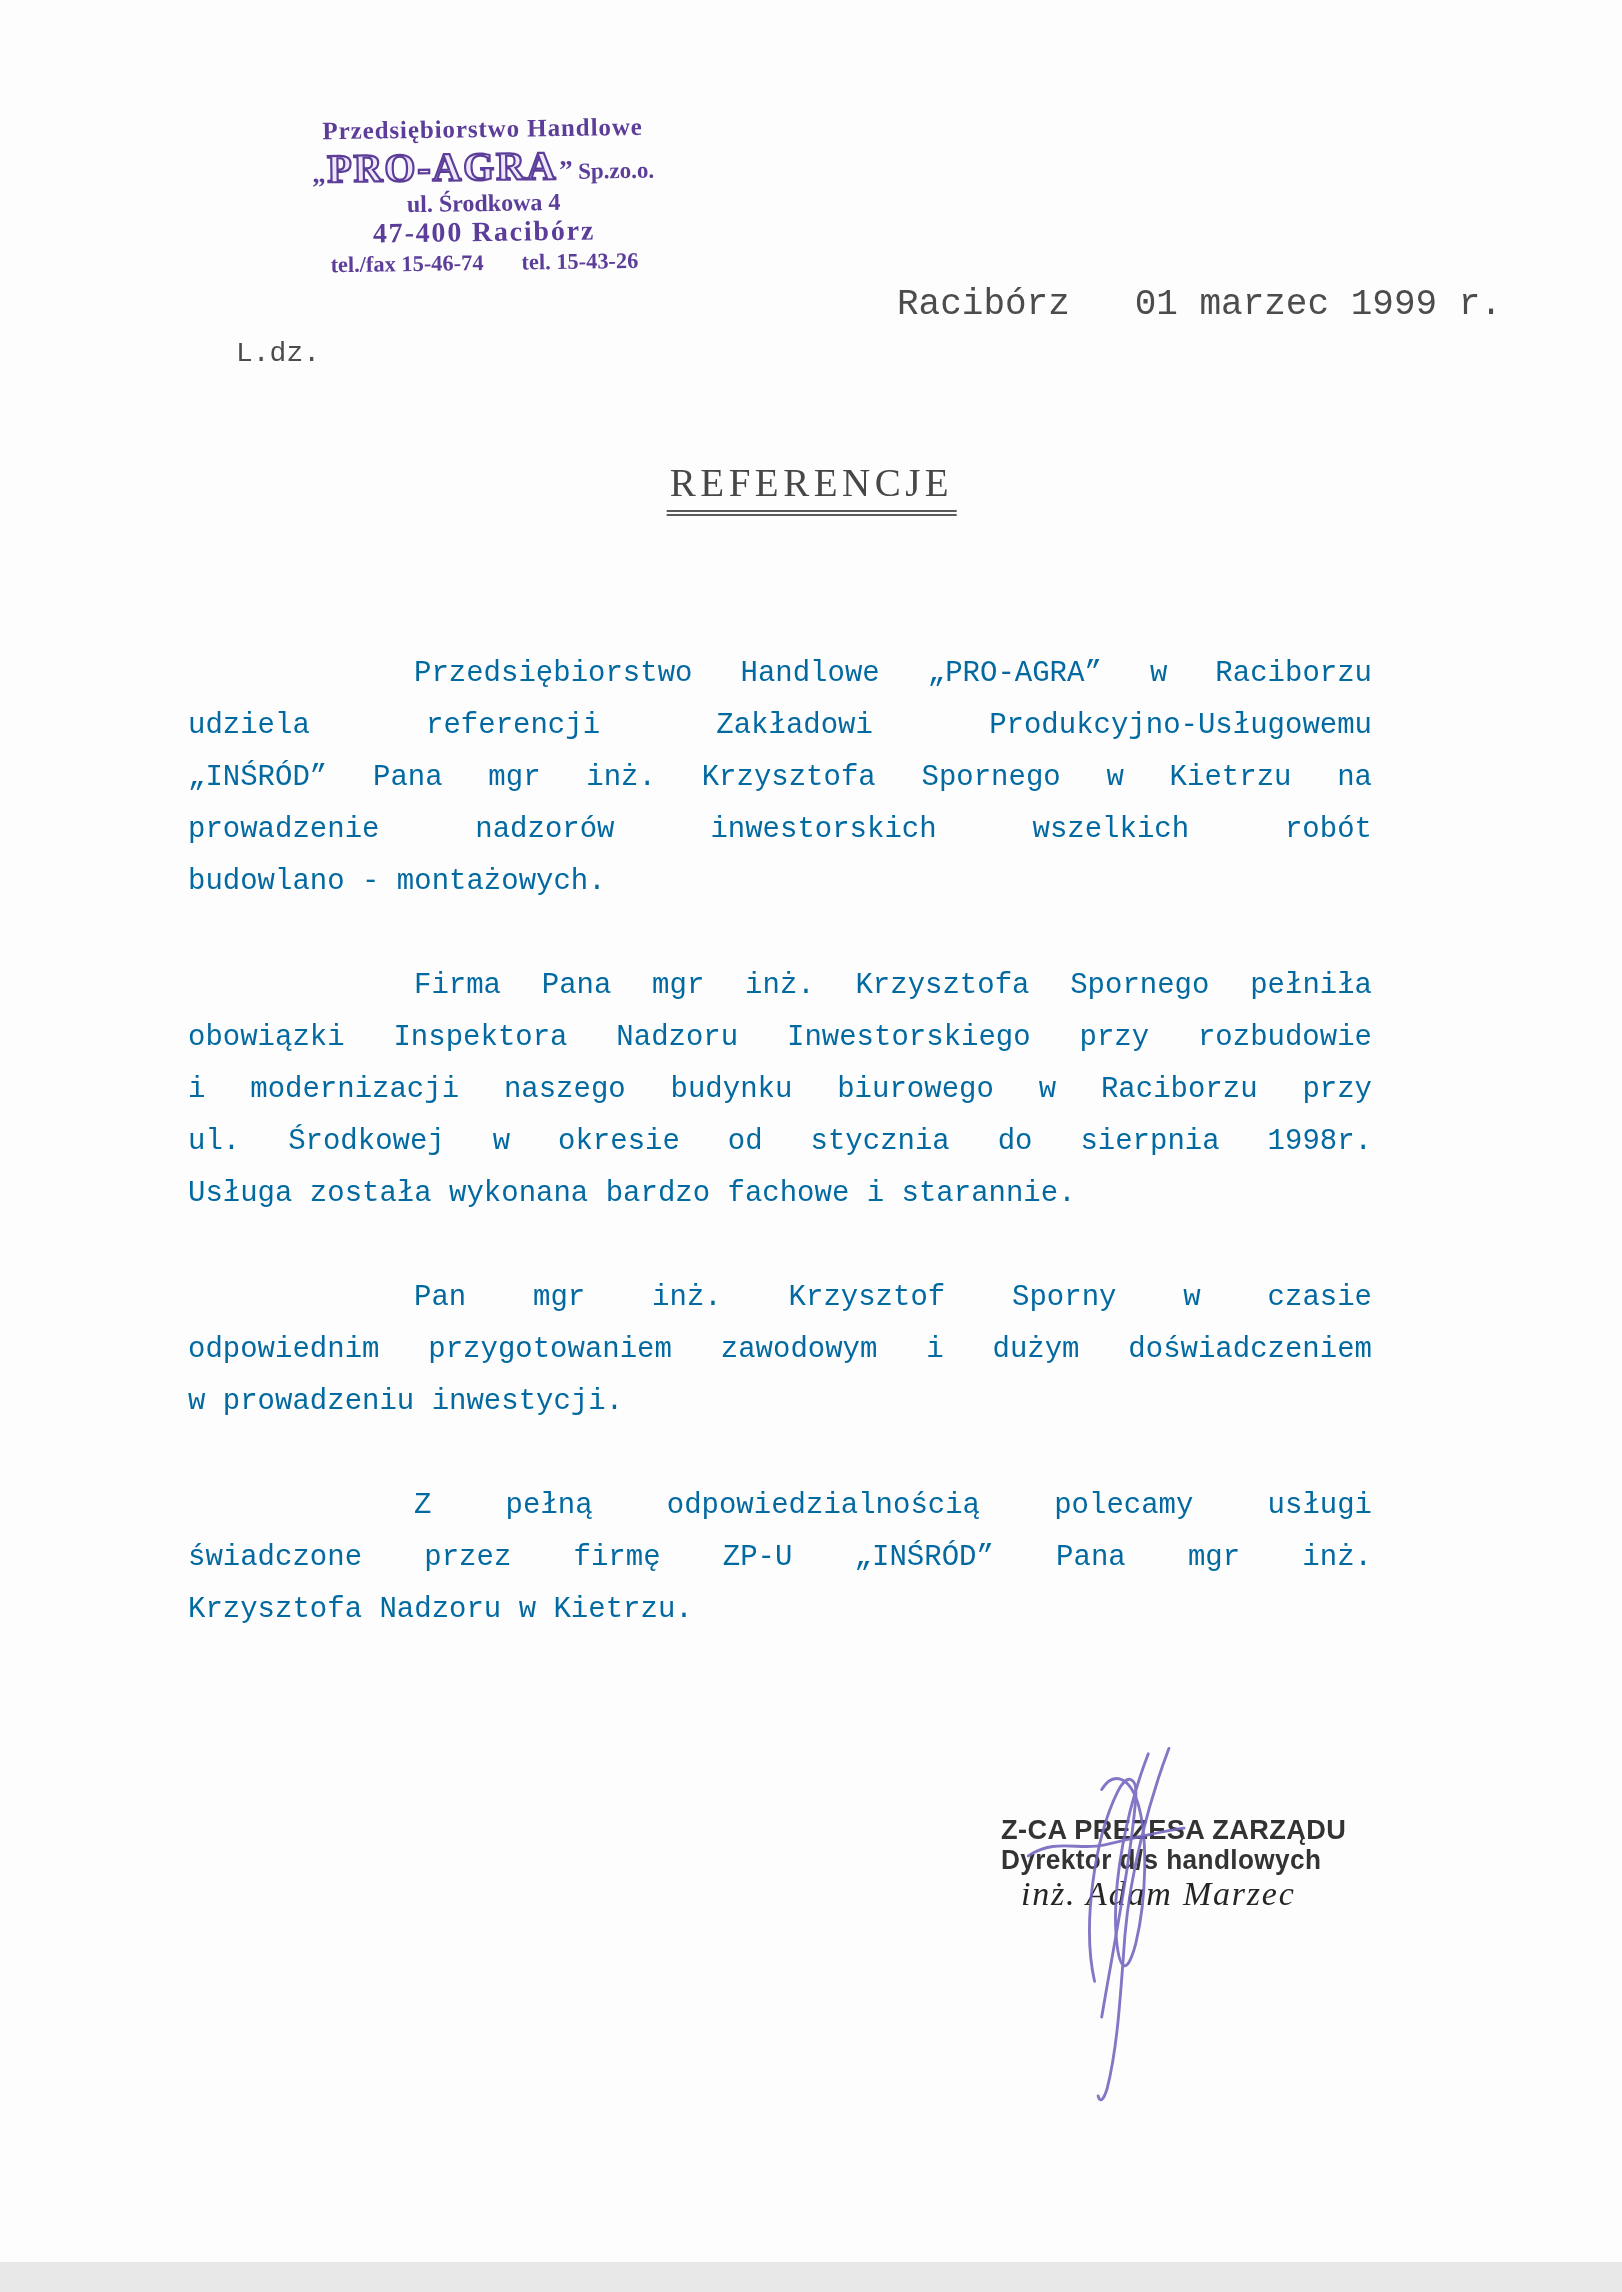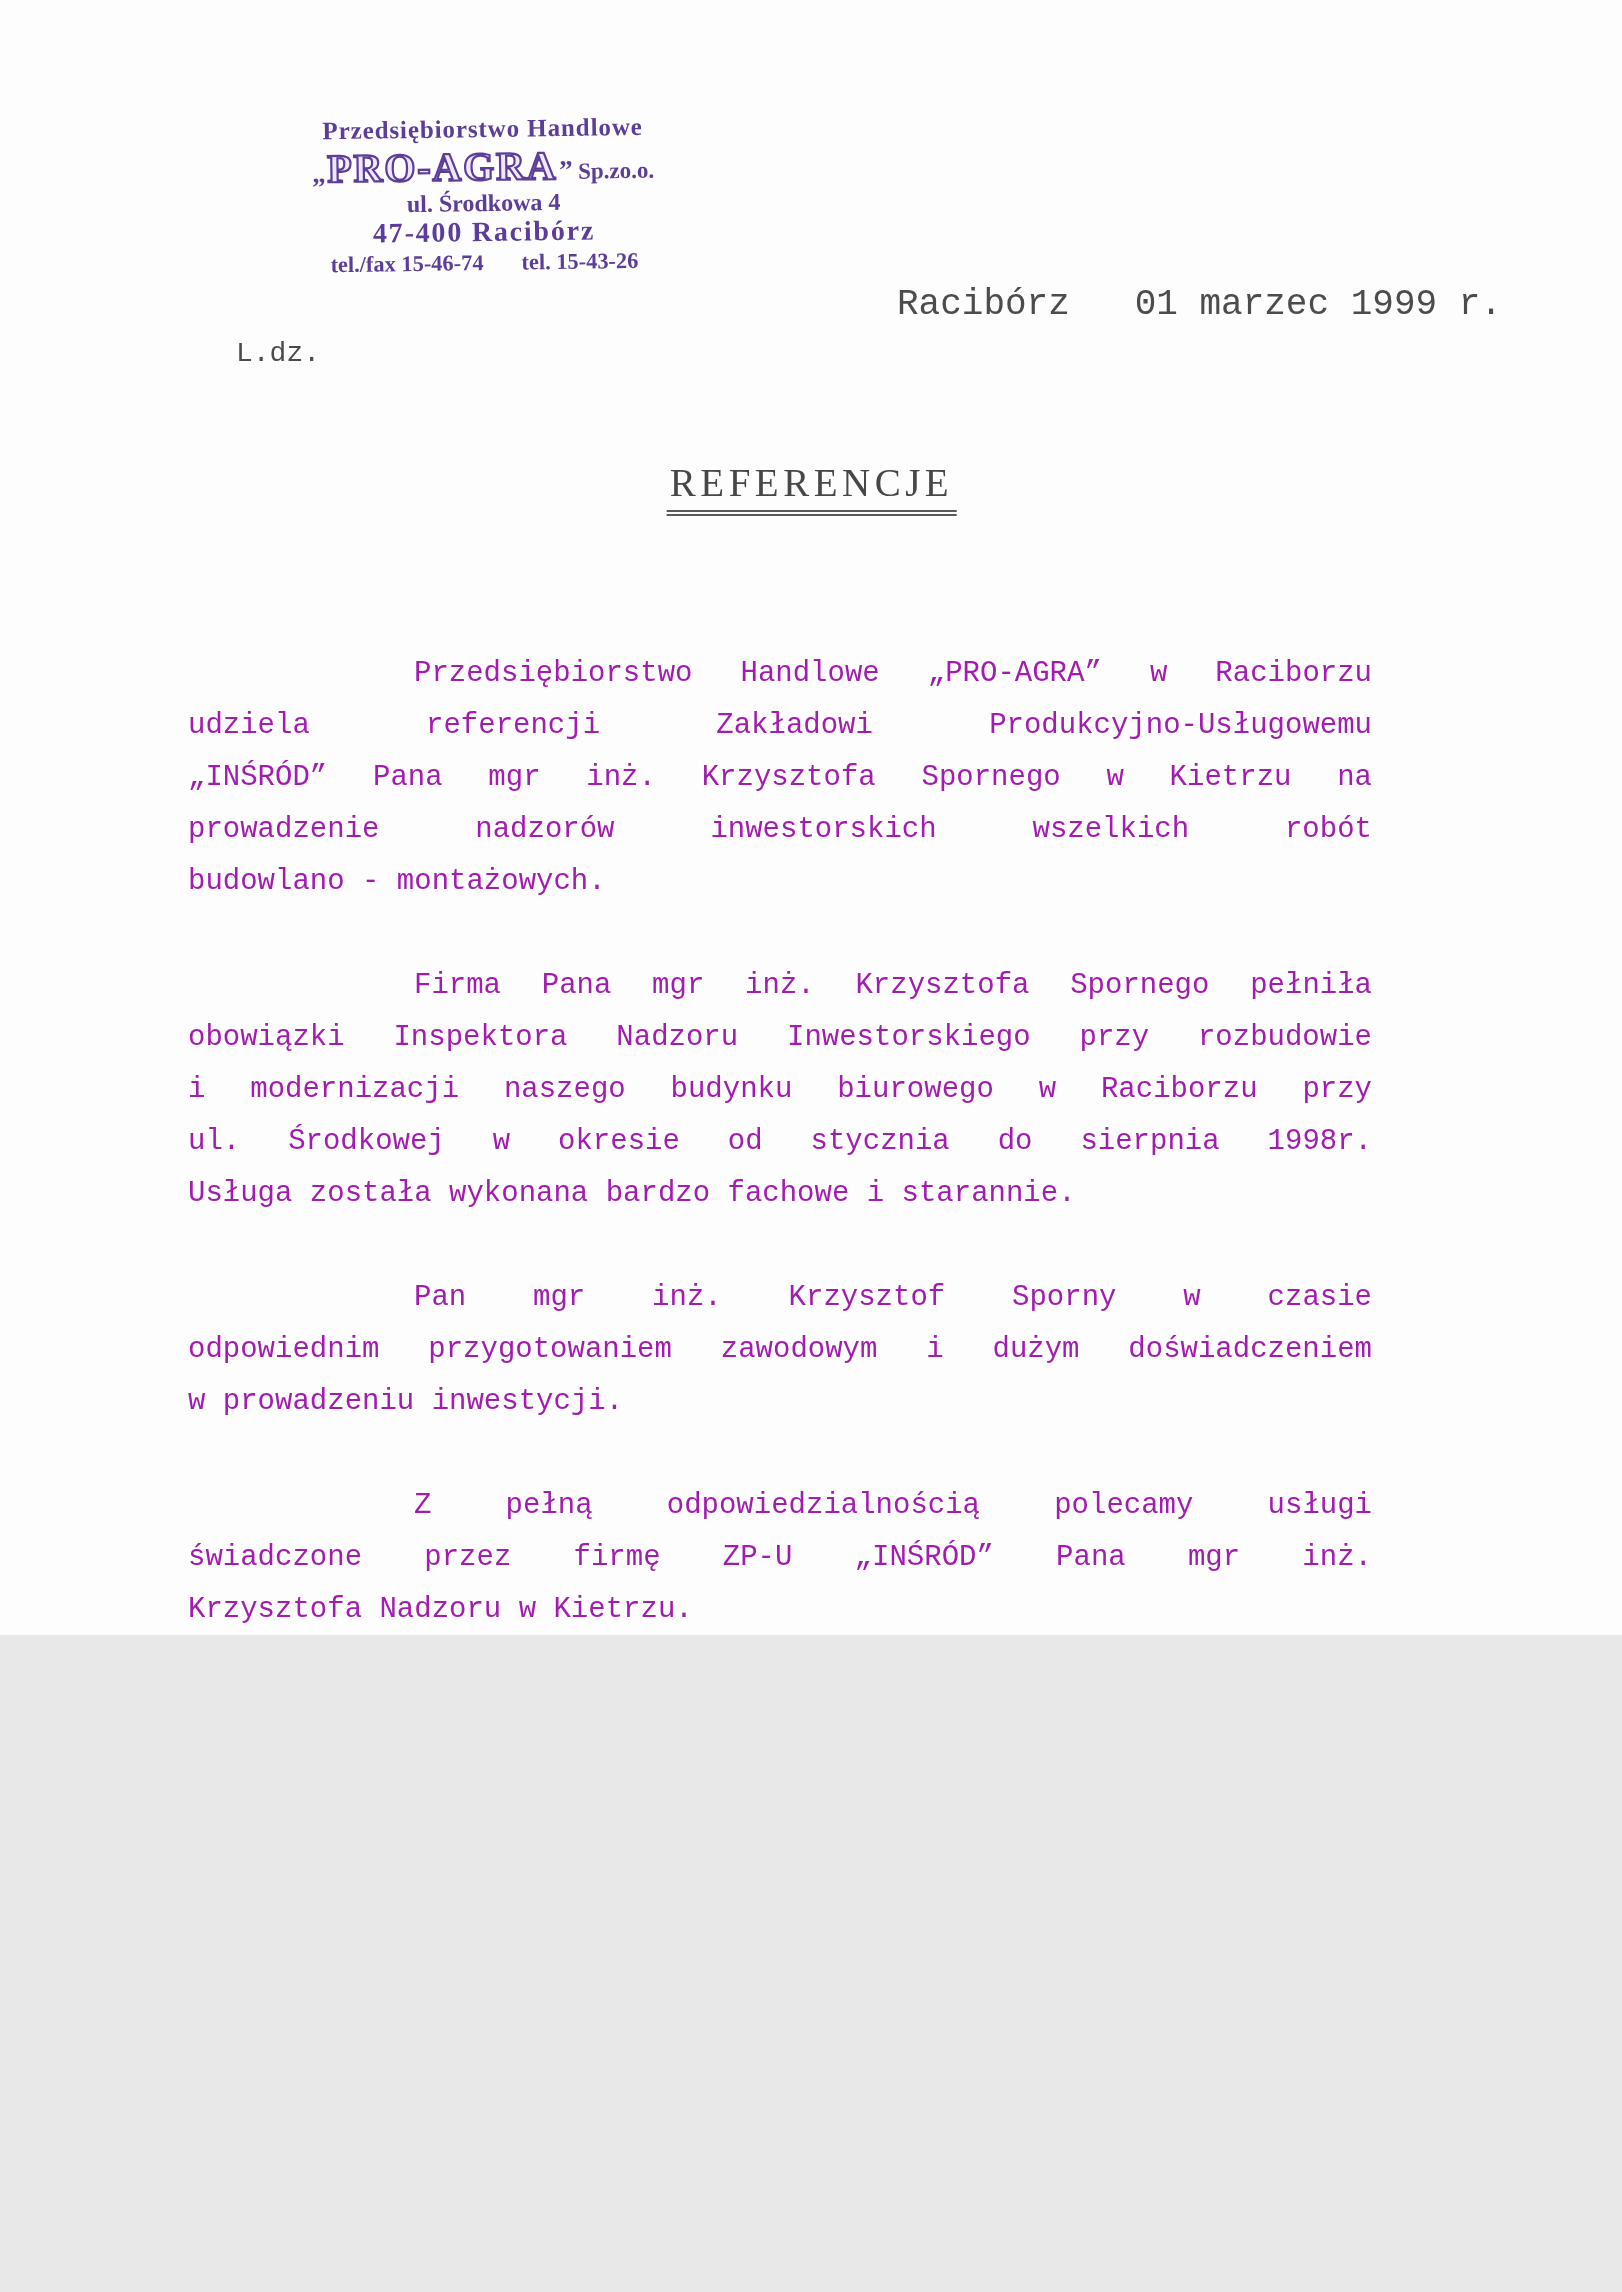--- a/index.html
+++ b/index.html
@@ -1,19 +1,19 @@
 <!DOCTYPE html>
 <html lang="pl" style="font-size:14.3px"><head>
 <meta charset="utf-8">
 <title>Referencje</title>
 <style>
   html,body{margin:0;padding:0;background:#e8e8e8;}
   .page{
     position:relative;
-    width:1623px;height:1635px;
+    width:1623px;height:2262px;
     background:#fdfdfd;
     overflow:hidden;
     font-family:"Liberation Mono","DejaVu Sans Mono",monospace;
     color:#4c4c4c;
   }
 
   
   .stamp{
     position:absolute;left:273px;top:115px;width:421px;
     text-align:center;
@@ -46,21 +46,21 @@
     font-size:39px;letter-spacing:4.5px;color:#474747;
     border-bottom:6.3px double #5a5a5a;
     padding:0 3.6px 4.5px 3.6px;
     white-space:nowrap;
     font-family:Liberation Serif, serif;
   }
 
   
   .body{
     position:absolute;left:188px;top:648px;width:1184px;
-    font-size:29px;line-height:52px;color:#a21caf;
+    font-size:29px;line-height:52px;color:#0369a1;
   }
   .para{margin:0 0 52px 0;}
   .line{text-align:justify;text-align-last:justify;}
   .line.indent{padding-left:226px;}
   .line.plain{text-align:center;text-align-last:left;}
 
   
   .sig-role{
     position:absolute;left:1001px;
     font-family:"Liberation Sans","DejaVu Sans",sans-serif;

